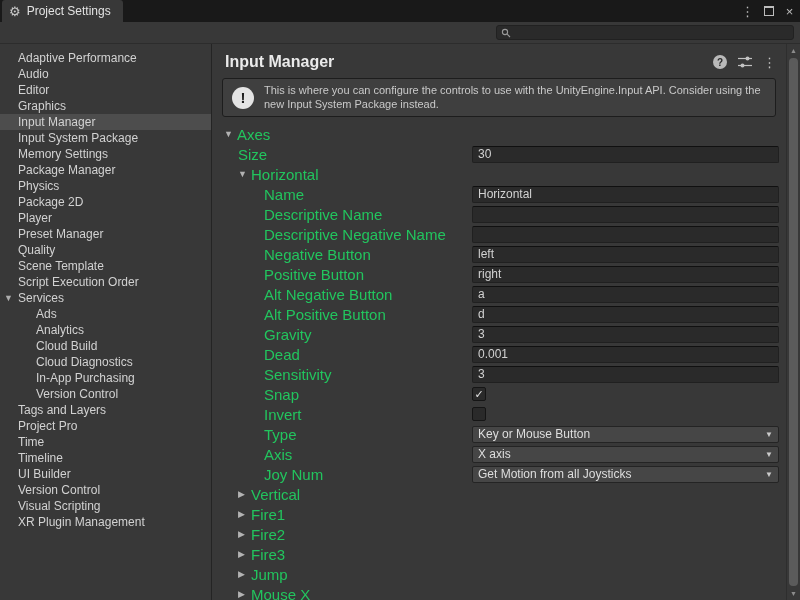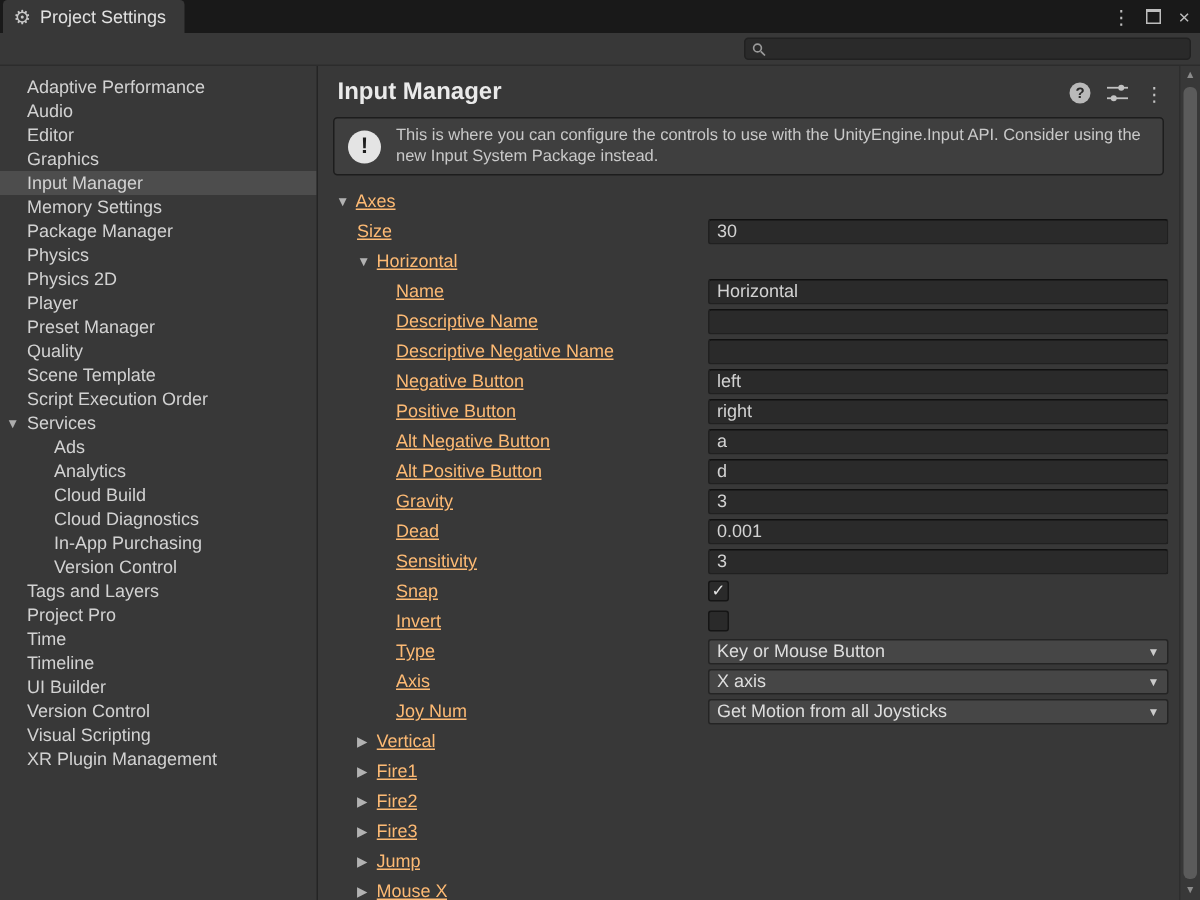--- a/index.html
+++ b/index.html
@@ -48,21 +48,21 @@
   .info-icon{width:22px;height:22px;border-radius:50%;background:#E4E4E4;color:#1E1E1E;font-weight:bold;font-size:15px;display:flex;align-items:center;justify-content:center;flex:none;}
   .info-text{font-size:11px;line-height:13.5px;color:#C9C9C9;max-width:540px;}
 
   .form{flex:1;overflow:hidden;}
   .row{height:20px;display:flex;align-items:center;}
   .label-area{width:260px;flex:none;display:flex;align-items:center;box-sizing:border-box;overflow:hidden;}
   .ind0{padding-left:12px;}
   .ind1{padding-left:26px;}
   .ind2{padding-left:52px;}
   .fold-icon{width:13px;flex:none;font-size:9px;color:#B2B2B2;line-height:1;}
-  .row-label{font-size:12px;color:#fdba74;white-space:nowrap;overflow:hidden;text-decoration:underline;}
+  .row-label{font-size:15px;color:#22c55e;white-space:nowrap;overflow:hidden;}
   .control-area{flex:1;margin-right:7px;display:flex;align-items:center;min-width:0;}
   .tfield{flex:1;height:17px;background:#2A2A2A;border:1px solid #202020;border-top-color:#101010;border-radius:2px;color:#D2D2D2;font:12px "Liberation Sans",sans-serif;padding:0 5px;outline:none;box-sizing:border-box;min-width:0;}
   .cbox{width:14px;height:14px;background:#2A2A2A;border:1px solid #151515;border-radius:2px;display:flex;align-items:center;justify-content:center;box-sizing:border-box;}
   .check-icon{color:#E4E4E4;font-size:11px;line-height:1;}
   .ddown{flex:1;height:17px;background:#464646;border:1px solid #242424;border-radius:2px;display:flex;align-items:center;padding:0 5px;box-sizing:border-box;min-width:0;}
   .dd-value{flex:1;font-size:12px;color:#DEDEDE;white-space:nowrap;overflow:hidden;}
   .dd-arrow{font-size:8px;color:#CACACA;margin-left:4px;}
 
   
   .vscroll{width:13px;flex:none;background:#383838;border-left:1px solid #2E2E2E;display:flex;flex-direction:column;align-items:center;}
@@ -121,33 +121,37 @@
         <div class="s-item">
 
     <span class="s-label">Graphics</span>
   </div>
         <div class="s-item selected">
 
     <span class="s-label">Input Manager</span>
   </div>
         <div class="s-item">
 
+    <span class="s-label">Input System Package</span>
+  </div>
+        <div class="s-item">
+
     <span class="s-label">Memory Settings</span>
   </div>
         <div class="s-item">
 
     <span class="s-label">Package Manager</span>
   </div>
         <div class="s-item">
 
     <span class="s-label">Physics</span>
   </div>
         <div class="s-item">
 
-    <span class="s-label">Physics 2D</span>
+    <span class="s-label">Package 2D</span>
   </div>
         <div class="s-item">
 
     <span class="s-label">Player</span>
   </div>
         <div class="s-item">
 
     <span class="s-label">Preset Manager</span>
   </div>
         <div class="s-item">

